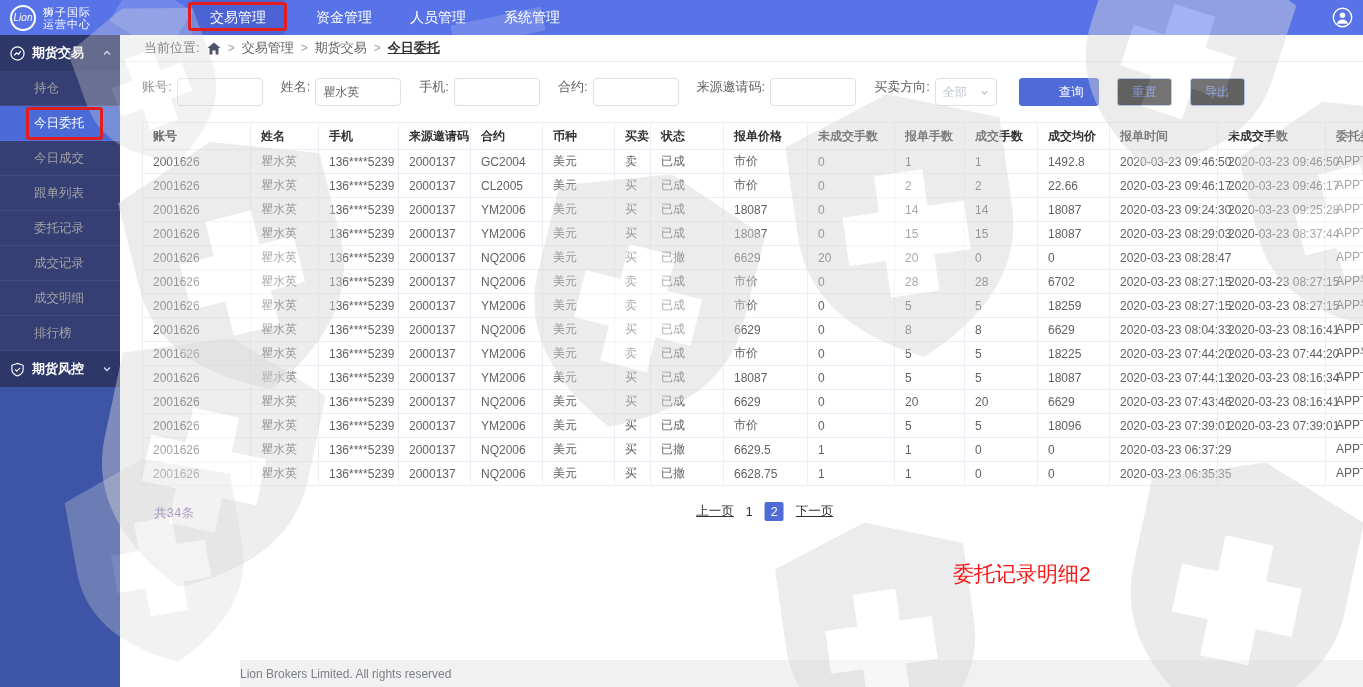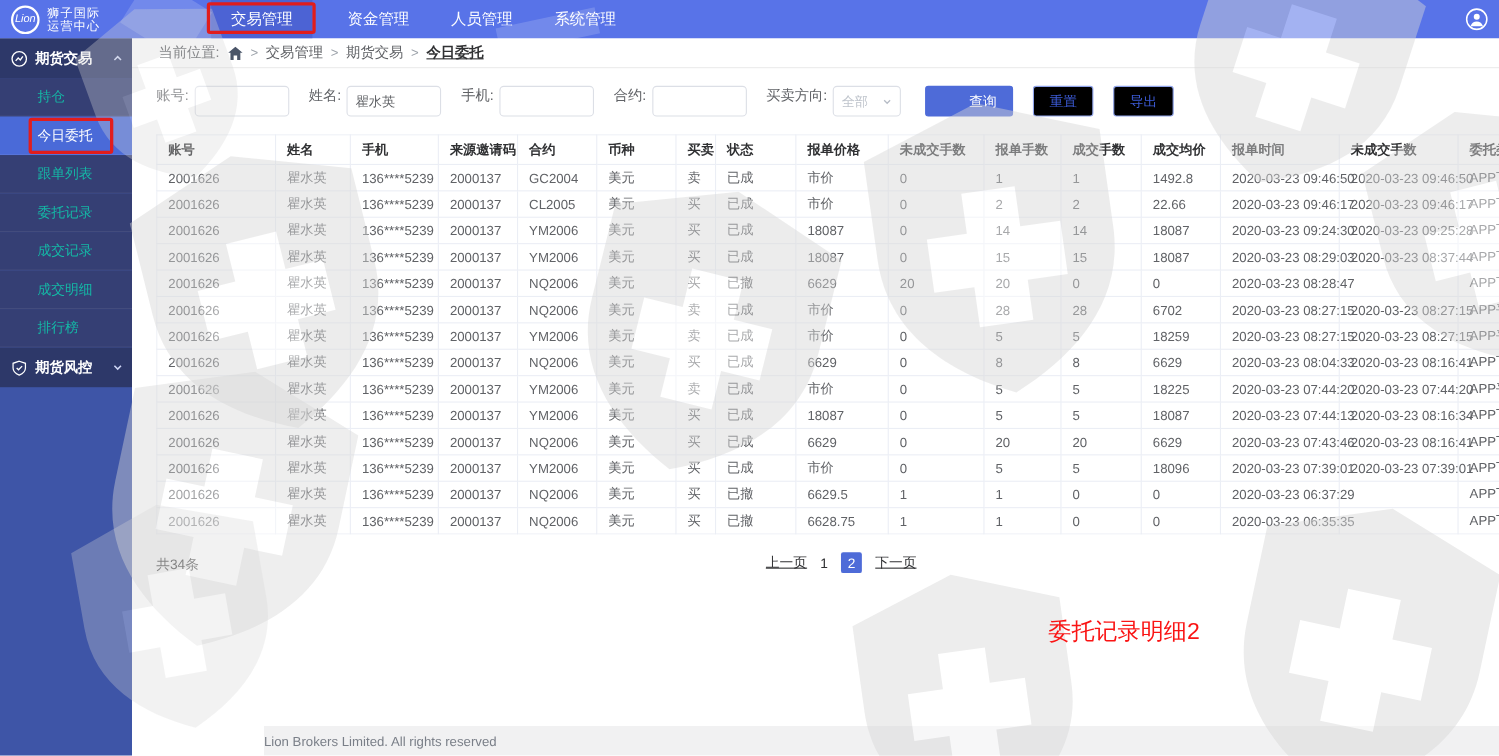--- a/index.html
+++ b/index.html
@@ -19,21 +19,21 @@
   .nav-gap { width:0; }
   .avatar { position:absolute; right:10px; top:7px; width:21px; height:21px; }
   .wedge { position:absolute; background:rgba(255,255,255,.16); }
 
   
   .layout { display:flex; height:652px; }
   .sidebar { width:120px; background:#3e55a7; flex:none; display:flex; flex-direction:column; position:relative; }
   .menu-head { height:36px; background:#2d3869; color:#fff; font-size:13px; font-weight:bold;
     display:flex; align-items:center; padding:0 8px 0 10px; gap:7px; cursor:pointer; }
   .menu-head .lbl { flex:1; }
-  .menu-item { height:35px; background:#353f74; color:#14b8a6; font-size:12.5px; display:flex; align-items:center;
+  .menu-item { height:35px; background:#353f74; color:#a3a3a3; font-size:12.5px; display:flex; align-items:center;
     padding-left:34px; border-bottom:1px solid rgba(255,255,255,.07); cursor:pointer; }
   .menu-item.active { background:#4a6ad8; color:#fff; }
   .sb-icon { width:15px; height:15px; flex:none; }
   .caret { width:10px; height:10px; flex:none; }
 
   .main { flex:1; position:relative; background:#fff; overflow:hidden; }
   .breadcrumb { height:27px; border-bottom:1px solid #ececec; display:flex; align-items:center; gap:7px;
     padding-left:24px; font-size:13px; color:#606266; }
   .breadcrumb .home { width:14px; height:13px; }
   .breadcrumb .sep { color:#9aa0a8; font-size:12px; }
@@ -54,21 +54,21 @@
 
   
   .tablewrap { margin-top:16px; overflow:hidden; width:100%; }
   table { border-collapse:collapse; table-layout:fixed; font-size:12px; color:#606266; }
   th, td { border:1px solid #ebeef5; text-align:left; padding:0 0 0 10px; white-space:nowrap; overflow:visible; }
   th { height:27px; color:#303133; font-weight:bold; }
   td { height:24px; }
 
   
   .pagebar { position:relative; margin-top:16px; height:22px; font-size:12.5px; color:#303133; width:1221px; }
-  .total { position:absolute; left:0; top:3px; color:#000000; }
+  .total { position:absolute; left:12px; top:3px; color:#4c1d95;font-family:Liberation Mono, monospace; }
   .pager { position:absolute; left:51%; transform:translateX(-50%); top:0; display:flex; align-items:center; gap:12px;justify-content:center; }
   .pglink { text-decoration:underline; cursor:pointer; }
   .pgnum { cursor:pointer; }
   .pgnum.active { background:#4e6bd8; color:#fff; width:19px; height:19px; border-radius:2px; display:flex;
     align-items:center; justify-content:center; text-decoration:none; }
 
   
   .red-box { position:absolute; border:3px solid #e11d1d; border-radius:3px; z-index:90; pointer-events:none; }
   .red-note { position:absolute; left:953px; top:560px; color:#fa1414; font-size:21px; z-index:90; }
   .footer { position:absolute; left:120px; right:0; bottom:0; height:27px; background:#f1f1f2; color:#7a7f88;
@@ -111,20 +111,21 @@
         <circle cx="8" cy="8" r="7" fill="none" stroke="#fff" stroke-width="1.3"></circle>
         <path d="M4.5 10 L7 7.2 L9 9 L11.5 5.5" fill="none" stroke="#fff" stroke-width="1.3"></path>
       </svg>
       <span class="lbl">期货交易</span>
       <svg class="caret" viewBox="0 0 10 10">
         <path d="M2 6.5 L5 3.5 L8 6.5" fill="none" stroke="#cfd6f5" stroke-width="1.4"></path>
       </svg>
     </div>
     <div class="menu-item">持仓</div>
     <div class="menu-item active">今日委托</div>
+    <div class="menu-item">今日成交</div>
     <div class="menu-item">跟单列表</div>
     <div class="menu-item">委托记录</div>
     <div class="menu-item">成交记录</div>
     <div class="menu-item">成交明细</div>
     <div class="menu-item">排行榜</div>
     <div class="menu-head">
       <svg class="sb-icon" viewBox="0 0 16 16">
         <path d="M8 1.5 L14 3.5 V8 C14 11.5 11.5 13.5 8 15 C4.5 13.5 2 11.5 2 8 V3.5 Z" fill="none" stroke="#fff" stroke-width="1.2"></path>
         <path d="M5.5 8 L7.3 9.8 L10.8 6.2" fill="none" stroke="#fff" stroke-width="1.2"></path>
       </svg>
@@ -158,20 +159,24 @@
         <div class="fgroup">
           <span>姓名:</span>
           <input value="瞿水英" style="">
         </div>
         <div class="fgroup">
           <span>手机:</span>
           <input style="">
         </div>
         <div class="fgroup">
           <span>合约:</span>
+          <input style="">
+        </div>
+        <div class="fgroup">
+          <span>来源邀请码:</span>
           <input style="">
         </div>
         <div class="fgroup" style="margin-right:0;">
           <span>买卖方向:</span>
           <div class="fselect">
             <span>全部</span>
             <svg width="9" height="9" viewBox="0 0 10 10">
               <path d="M2 3.5 L5 6.5 L8 3.5" fill="none" stroke="#b6bcc6" stroke-width="1.3"></path>
             </svg>
           </div>

